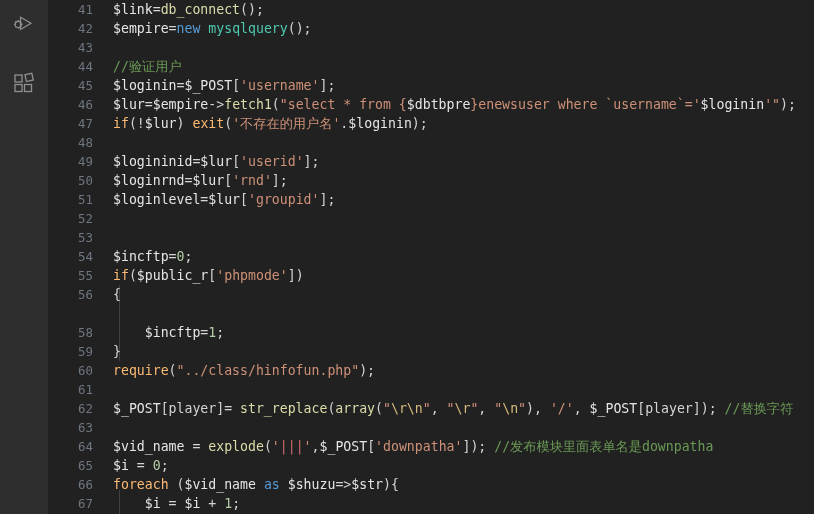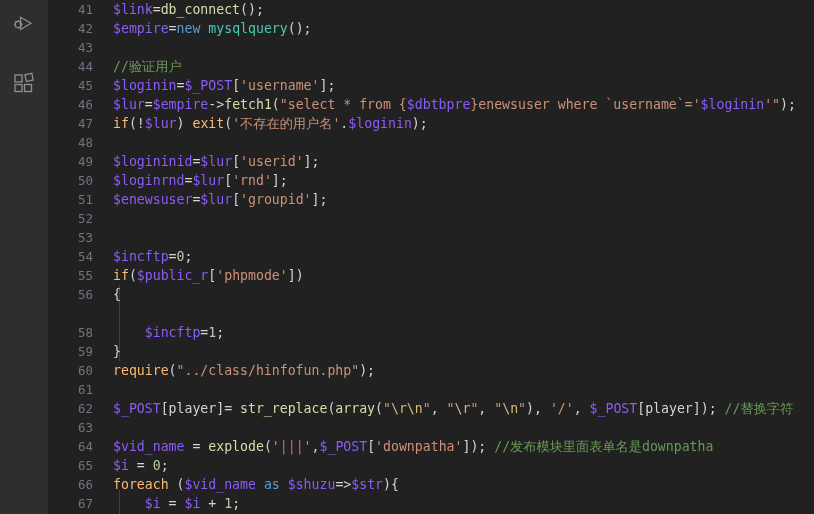--- a/index.html
+++ b/index.html
@@ -86,21 +86,21 @@
   }
   
   .guide {
     position: absolute;
     left: 71px;
     width: 1px;
     background: #404040;
   }
 
   
-  .t-var   { color: #8b5cf6; margin-top: 44px; }
+  .t-var   { color: #e5e5e5; margin-top: 44px; }
   .t-str   { color: #ce9178; }
   .t-fn    { color: #dcdcaa; }
   .t-kw    { color: #fdba74; }
   .t-kw2   { color: #569cd6; }
   .t-type  { color: #4ec9b0; }
   .t-com   { color: #6a9955; }
   .t-num   { color: #b5cea8; }
   .t-pun   { color: #d4d4d4; }
   .t-esc   { color: #d7ba7d; }
   .t-re    { color: #d16969; }
@@ -187,21 +187,21 @@
         <span class="lc"><span class="t-var">$logininid</span><span class="t-pun">=</span><span class="t-var">$lur</span><span class="t-pun">[</span><span class="t-str">'userid'</span><span class="t-pun">];</span></span>
       </div>
 
       <div class="line" style="top:171px;position:absolute;left:0;right:0;">
         <span class="ln">50</span>
         <span class="lc"><span class="t-var">$loginrnd</span><span class="t-pun">=</span><span class="t-var">$lur</span><span class="t-pun">[</span><span class="t-str">'rnd'</span><span class="t-pun">];</span></span>
       </div>
 
       <div class="line" style="top:190px;position:absolute;left:0;right:0;">
         <span class="ln">51</span>
-        <span class="lc"><span class="t-var">$enewsuser</span><span class="t-pun">=</span><span class="t-var">$lur</span><span class="t-pun">[</span><span class="t-str">'groupid'</span><span class="t-pun">];</span></span>
+        <span class="lc"><span class="t-var">$loginlevel</span><span class="t-pun">=</span><span class="t-var">$lur</span><span class="t-pun">[</span><span class="t-str">'groupid'</span><span class="t-pun">];</span></span>
       </div>
 
       <div class="line" style="top:209px;position:absolute;left:0;right:0;">
         <span class="ln">52</span>
       </div>
 
       <div class="line" style="top:228px;position:absolute;left:0;right:0;">
         <span class="ln">53</span>
         <span class="lc"></span>
       </div>

